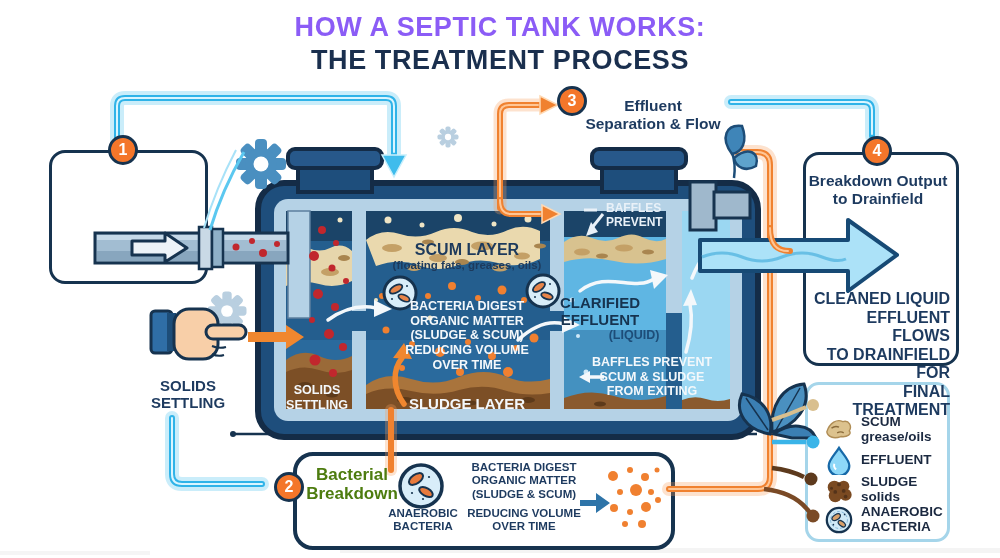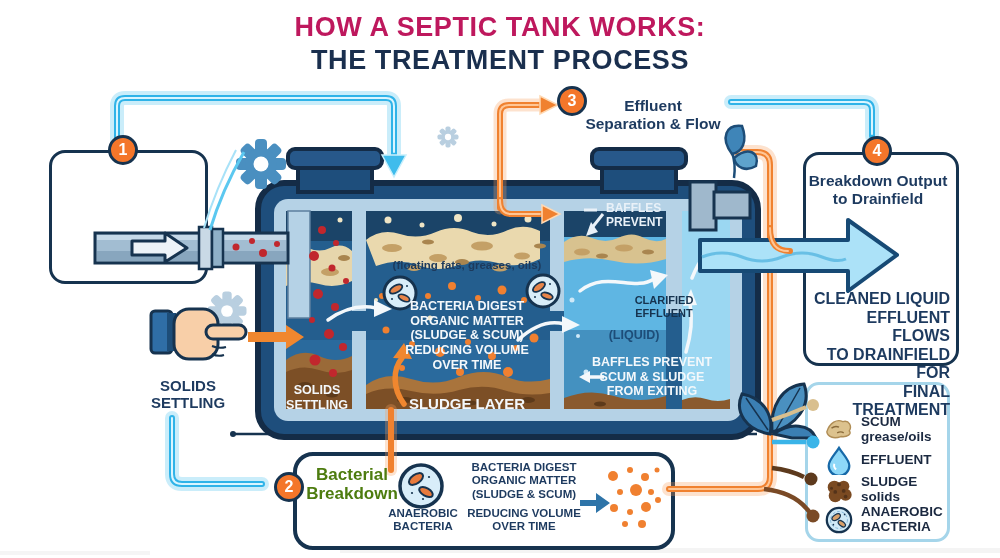--- a/index.html
+++ b/index.html
@@ -5,21 +5,21 @@
   html,body{margin:0;padding:0;background:#ffffff;}
   .canvas{position:relative;width:1000px;height:558px;background:#ffffff;overflow:hidden;
           font-family:"Liberation Sans",sans-serif;}
   .t{position:absolute;white-space:pre-line;text-align:center;font-weight:800;
      color:#1b3353;line-height:1.16;}
   .white{color:#f4f8fb;}
   .box{position:absolute;background:#ffffff;border:3.5px solid #16334f;border-radius:16px;}
   .numcircle{position:absolute;width:30px;height:30px;border-radius:50%;background:#f4762a;
      border:3px solid #16334f;color:#ffffff;font-weight:800;font-size:16px;
      display:flex;align-items:center;justify-content:center;z-index:6;box-sizing:border-box;}
-  #title1{left:0;right:0;top:12px;font-size:27px;letter-spacing:.6px;color:#be185d;}
+  #title1{left:0;right:0;top:12px;font-size:27px;letter-spacing:.6px;color:#8b5cf6;}
   #title2{left:0;right:0;top:45px;font-size:27px;letter-spacing:.6px;color:#1a2f4e;}
   svg{position:absolute;left:0;top:0;z-index:3;}
   .txt{z-index:4;}
   .legendbox{position:absolute;left:805px;top:382px;width:145px;height:160px;background:#fff;
      border:3px solid #a5d5ea;border-radius:14px;z-index:2;box-sizing:border-box;
      display:flex;flex-direction:column;justify-content:flex-end;padding:4px 4px 4px 16px;}
   .lrow{display:flex;align-items:center;gap:7px;}
   .lrow .lbl{font-size:13.5px;font-weight:800;color:#1b2940;line-height:1.08;white-space:pre-line;}
   .lrow .sub{font-size:13.5px;font-weight:700;color:#1b2940;line-height:1.08;}
 </style>
@@ -452,29 +452,30 @@
   <div class="t txt" style="left:808px;top:172px;width:140px;font-size:15.5px;color:#1d3a5f;">Breakdown Output
 to Drainfield</div>
   <div class="t txt" style="left:806px;top:290px;width:144px;font-size:16px;color:#1d3a5f;text-align:right;">CLEANED LIQUID
 EFFLUENT FLOWS
 TO DRAINFIELD FOR
 FINAL TREATMENT</div>
 
   <div class="t txt" style="left:128px;top:377px;width:120px;font-size:15px;color:#1d3a5f;">SOLIDS
 SETTLING</div>
 
+  <div class="t txt" style="left:396px;top:241px;width:142px;font-size:16px;color:#1d3a5c;">SCUM LAYER</div>
   <div class="t txt" style="left:388px;top:259px;width:158px;font-size:11.5px;font-weight:700;color:#1d3a5c;">(floating fats, greases, oils)</div>
 
   <div class="t txt white" style="left:398px;top:299px;width:138px;font-size:12.5px;">BACTERIA DIGEST
 ORGANIC MATTER
 (SLUDGE &amp; SCUM)</div>
   <div class="t txt white" style="left:398px;top:343px;width:138px;font-size:12.5px;">REDUCING VOLUME
 OVER TIME</div>
 
-  <div class="t txt" style="left:608px;top:294px;width:112px;font-size:11px;color:#16334f;">CLARIFIED
+  <div class="t txt" style="left:544px;top:294px;width:112px;font-size:15px;color:#16334f;">CLARIFIED
 EFFLUENT</div>
   <div class="t txt" style="left:578px;top:328px;width:112px;font-size:12.5px;color:#1d4d78;">(LIQUID)</div>
 
   <div class="t txt" style="left:606px;top:202px;width:76px;font-size:12px;color:#e9f1f8;text-align:left;">BAFFLES
 PREVENT</div>
   <div class="t txt white" style="left:590px;top:355px;width:124px;font-size:12.5px;">BAFFLES PREVENT
 SCUM &amp; SLUDGE
 FROM EXITING</div>
 
   <div class="t txt white" style="left:398px;top:395px;width:138px;font-size:15px;">SLUDGE LAYER</div>

